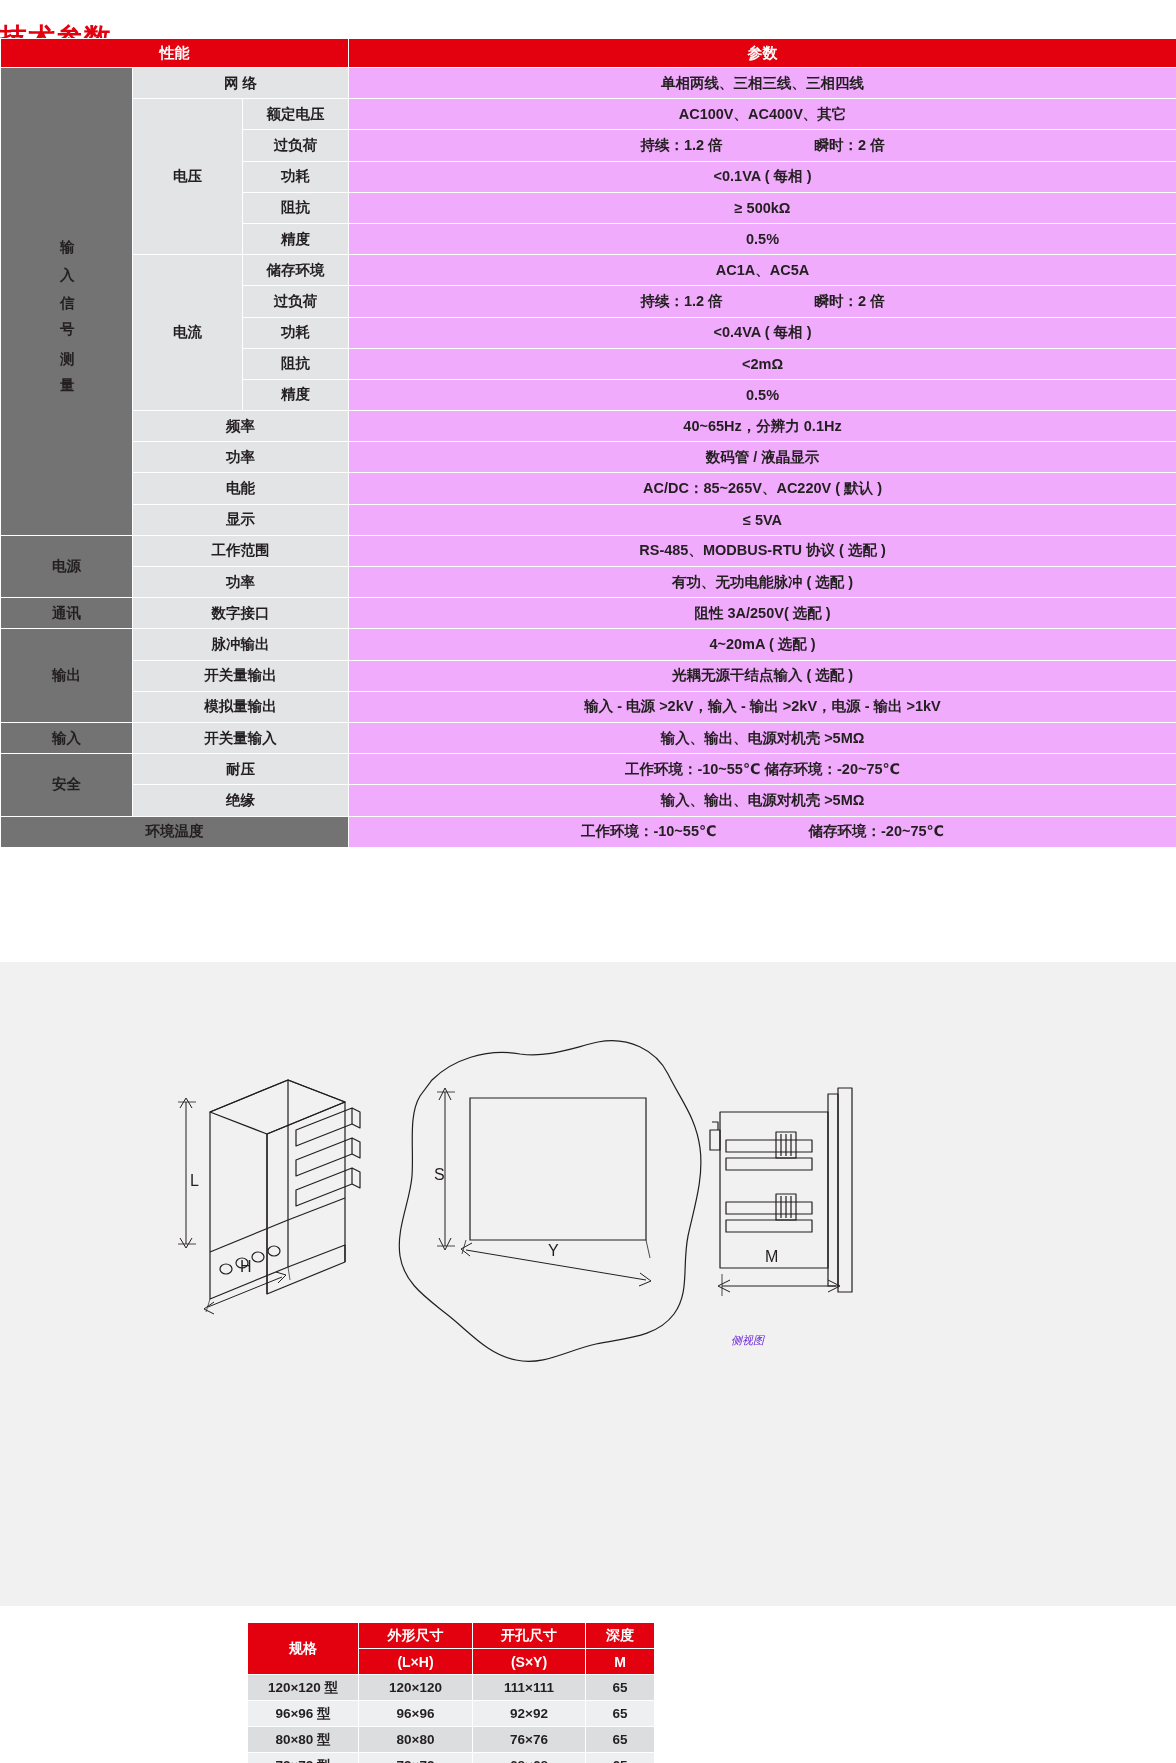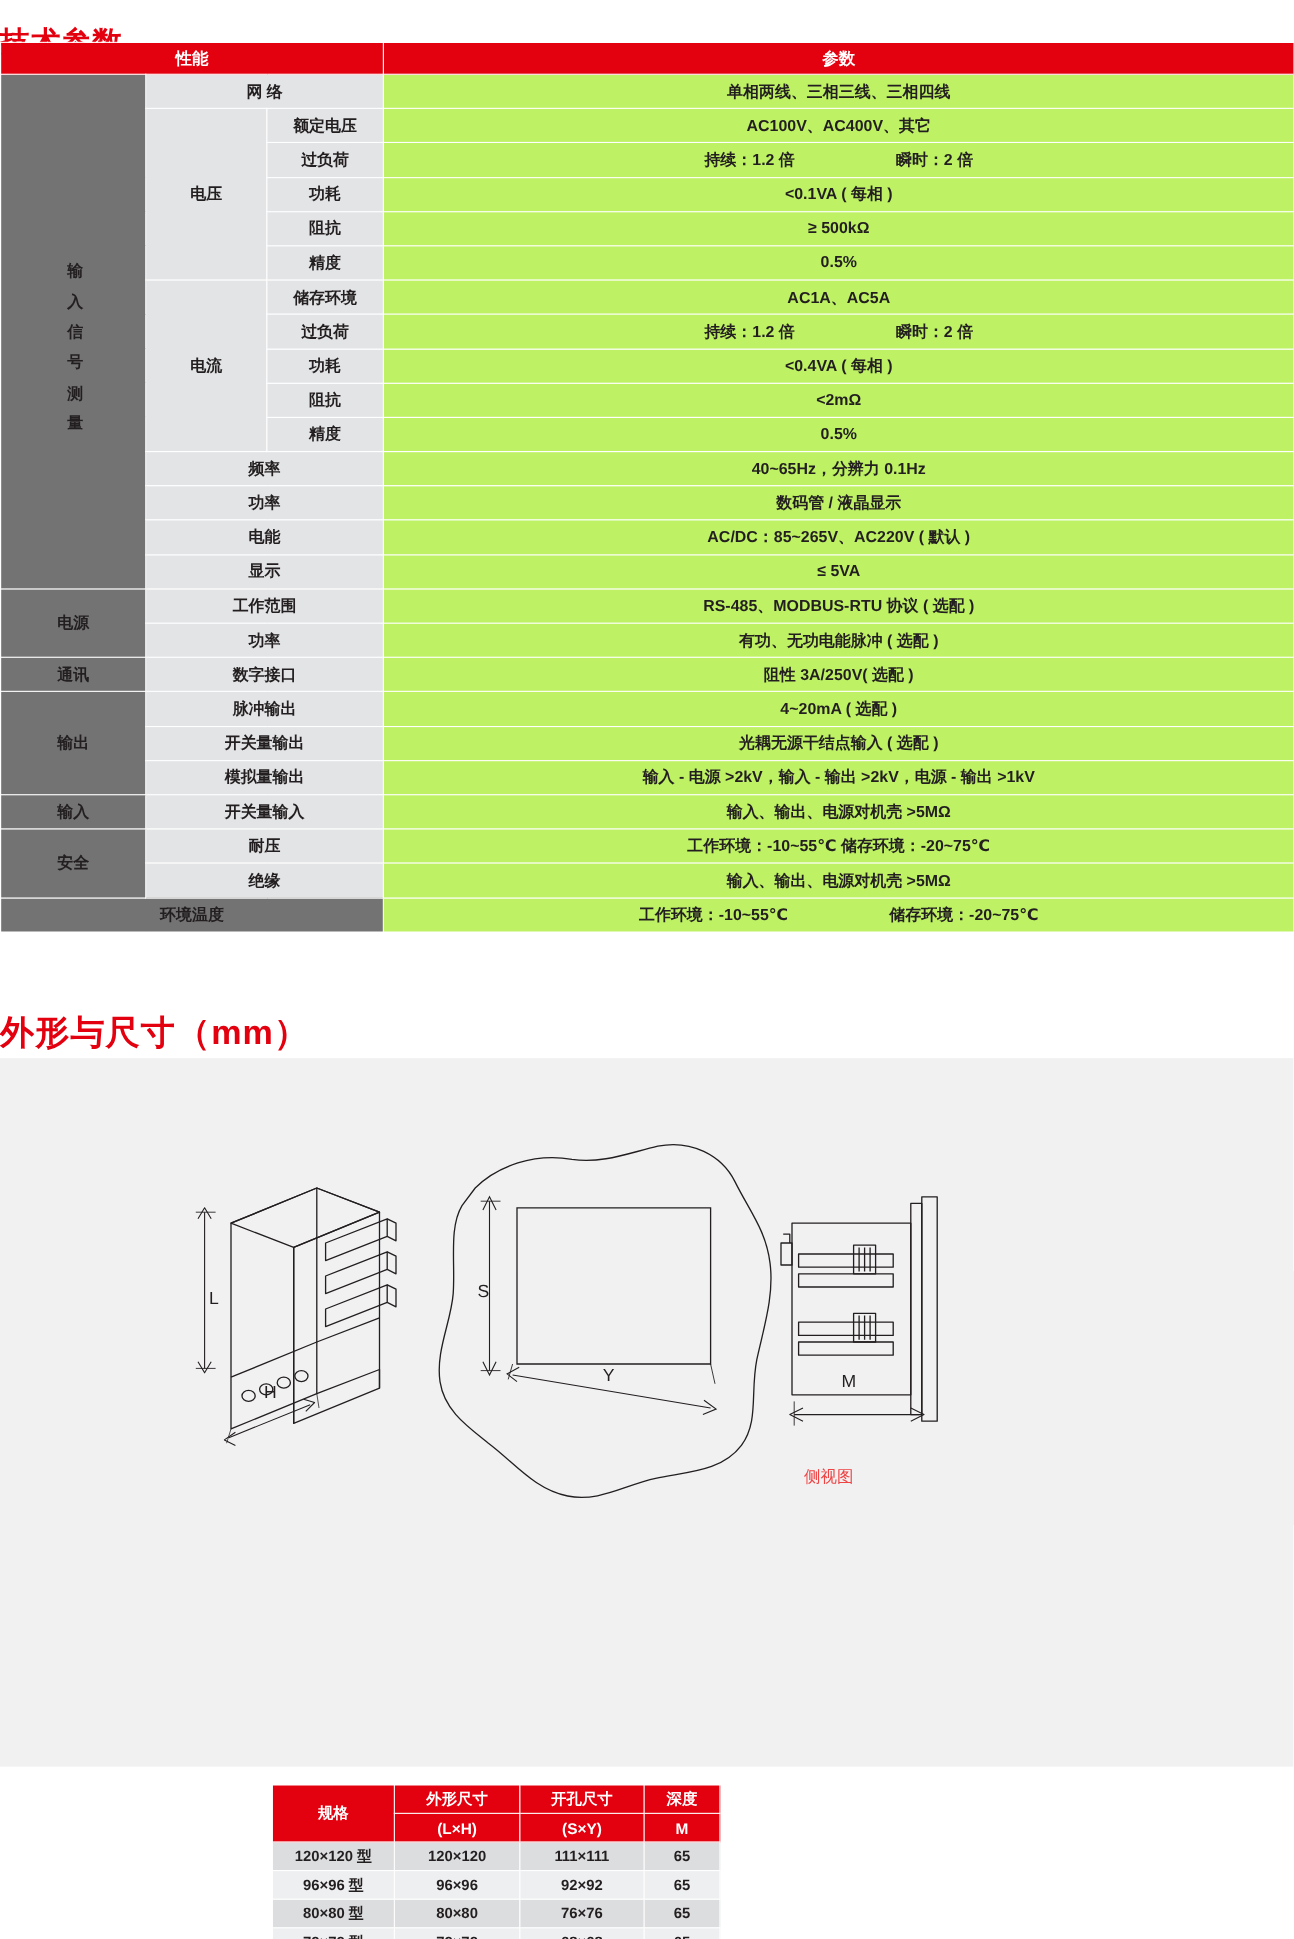--- a/index.html
+++ b/index.html
@@ -56,21 +56,21 @@
     font-weight: bold;
   }
   .spec-table thead th {
     background: #e3000f;
     color: #ffffff;
     font-size: 15px;
     height: 28px;
   }
   .c-grey-dark { background: #737373; }
   .c-grey-mid  { background: #e3e4e6; }
-  .c-grey-light{ background: #bef264; }
+  .c-grey-light{ background: #f0abfc; }
   .vertical-label {
     writing-mode: vertical-rl;
     text-orientation: upright;
     letter-spacing: 6px;
     line-height: 1.35;
     white-space: nowrap;
   }
   .val-split {
     display: flex;
     justify-content: center;
@@ -81,22 +81,23 @@
   .figure-box {
     position: absolute;
     left: 0px;
     top: 962px;
     width: 1176px;
     height: 644px;
     background: #f1f1f2;
   }
   .fig-caption {
     position: absolute;
-    font-size: 15px;
-    color: #ef4444;
+    font-size: 11px;
+    color: #6d28d9;
+    font-style: italic;
   }
   #caption-side-view { left: 731px; top: 1333px; }
   .dim-letter {
     position: absolute;
     font-size: 16px;
     color: #231f20;
   }
   
   .dim-table {
     position: absolute;
@@ -273,21 +274,20 @@
         <td class="c-grey-light">
           <div class="val-split">
             <span>工作环境：-10~55℃</span>
             <span>储存环境：-20~75℃</span>
           </div>
         </td>
       </tr>
     </tbody>
   </table>
 
-  <h1 class="section-title" id="title-dims">外形与尺寸（mm）</h1>
 
   <div class="figure-box">
     <svg width="1176" height="644" viewBox="0 0 1176 644">
       <g fill="none" stroke="#231f20" stroke-width="1.2" stroke-linejoin="round">
 
         <path d="M210,150 L288,118 L288,305 L210,337 Z"></path>
 
         <path d="M210,290 L288,258"></path>
 
         <path d="M210,150 L288,118 L345,140 L267,172 Z"></path>

